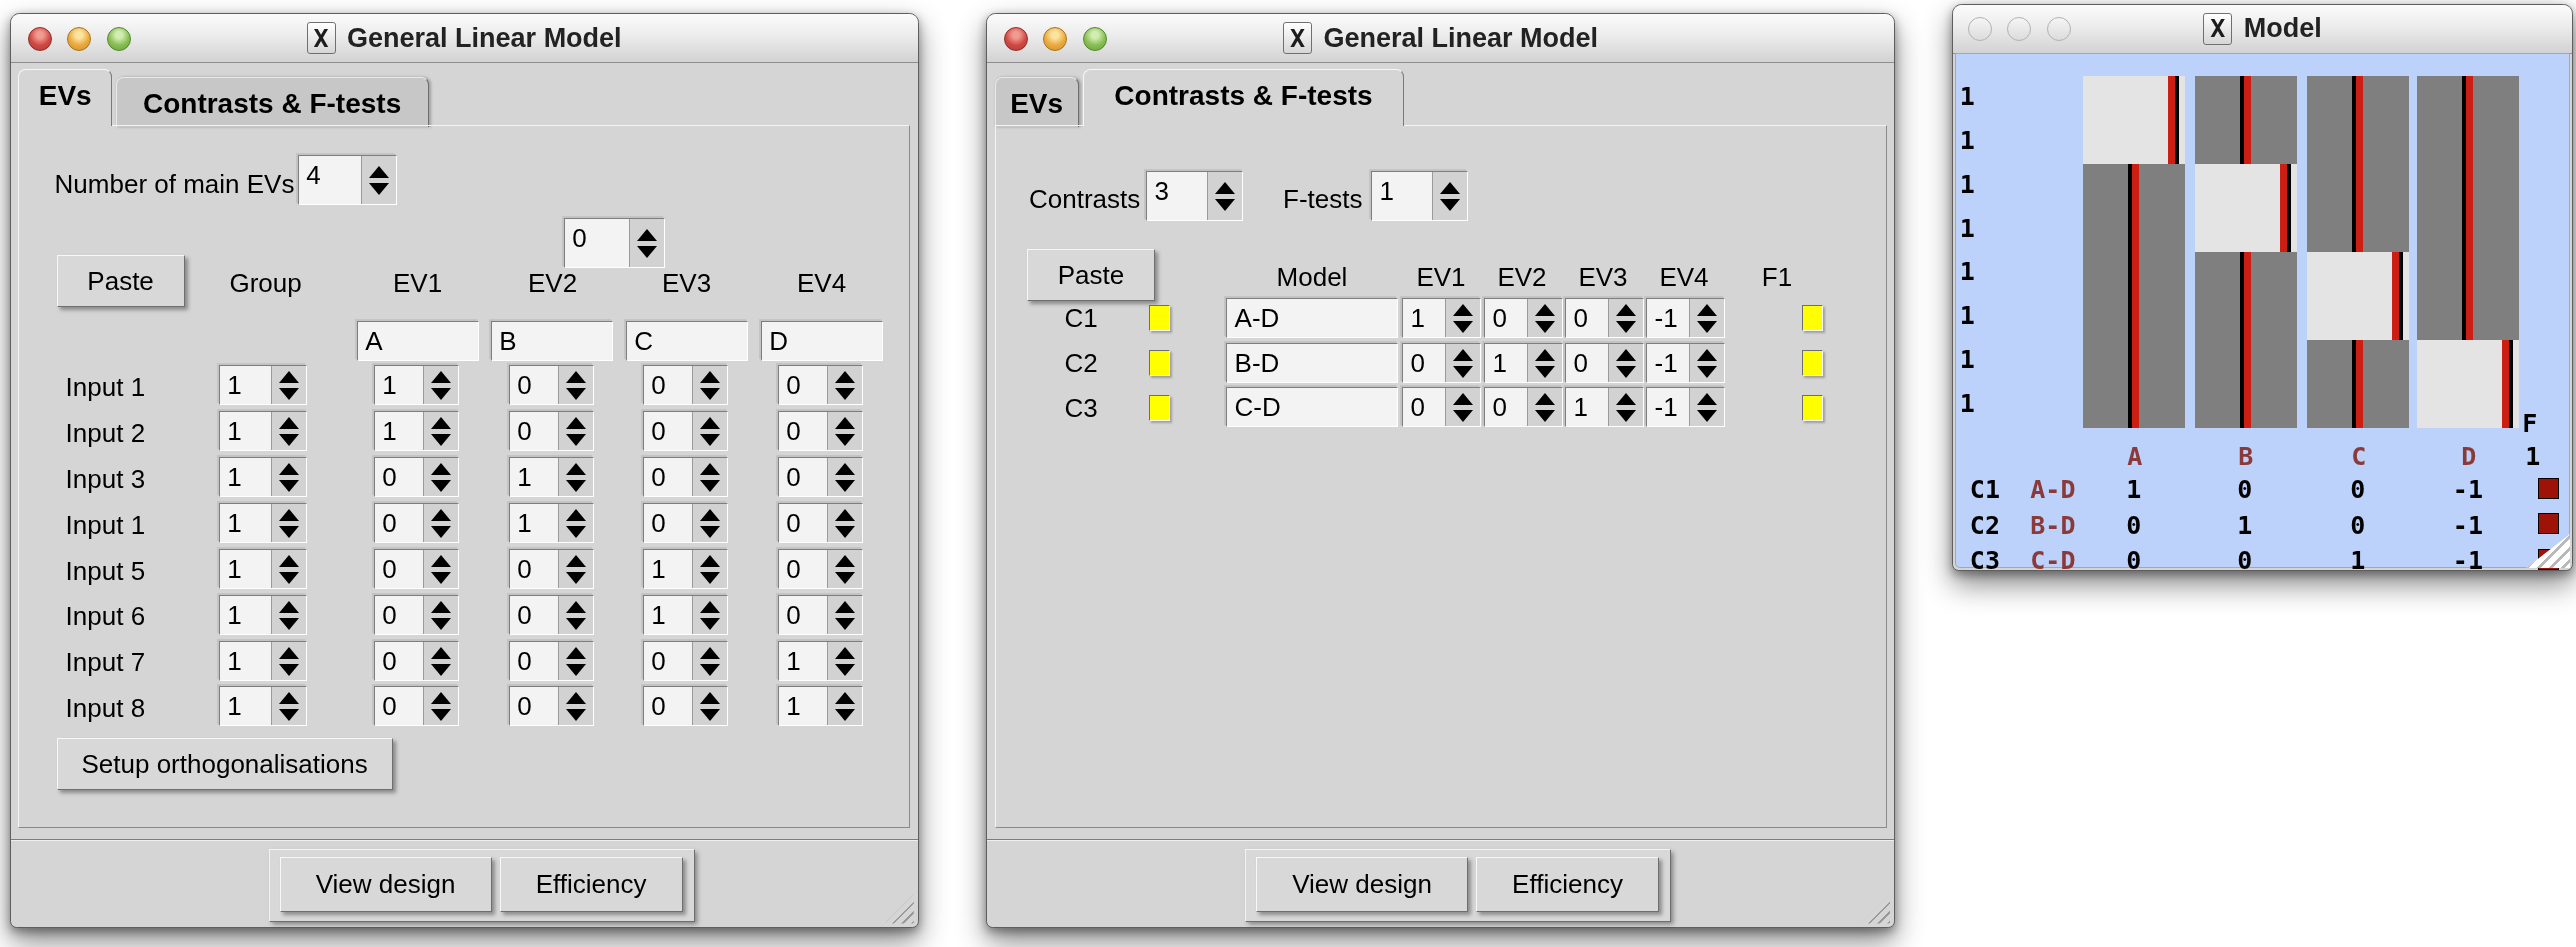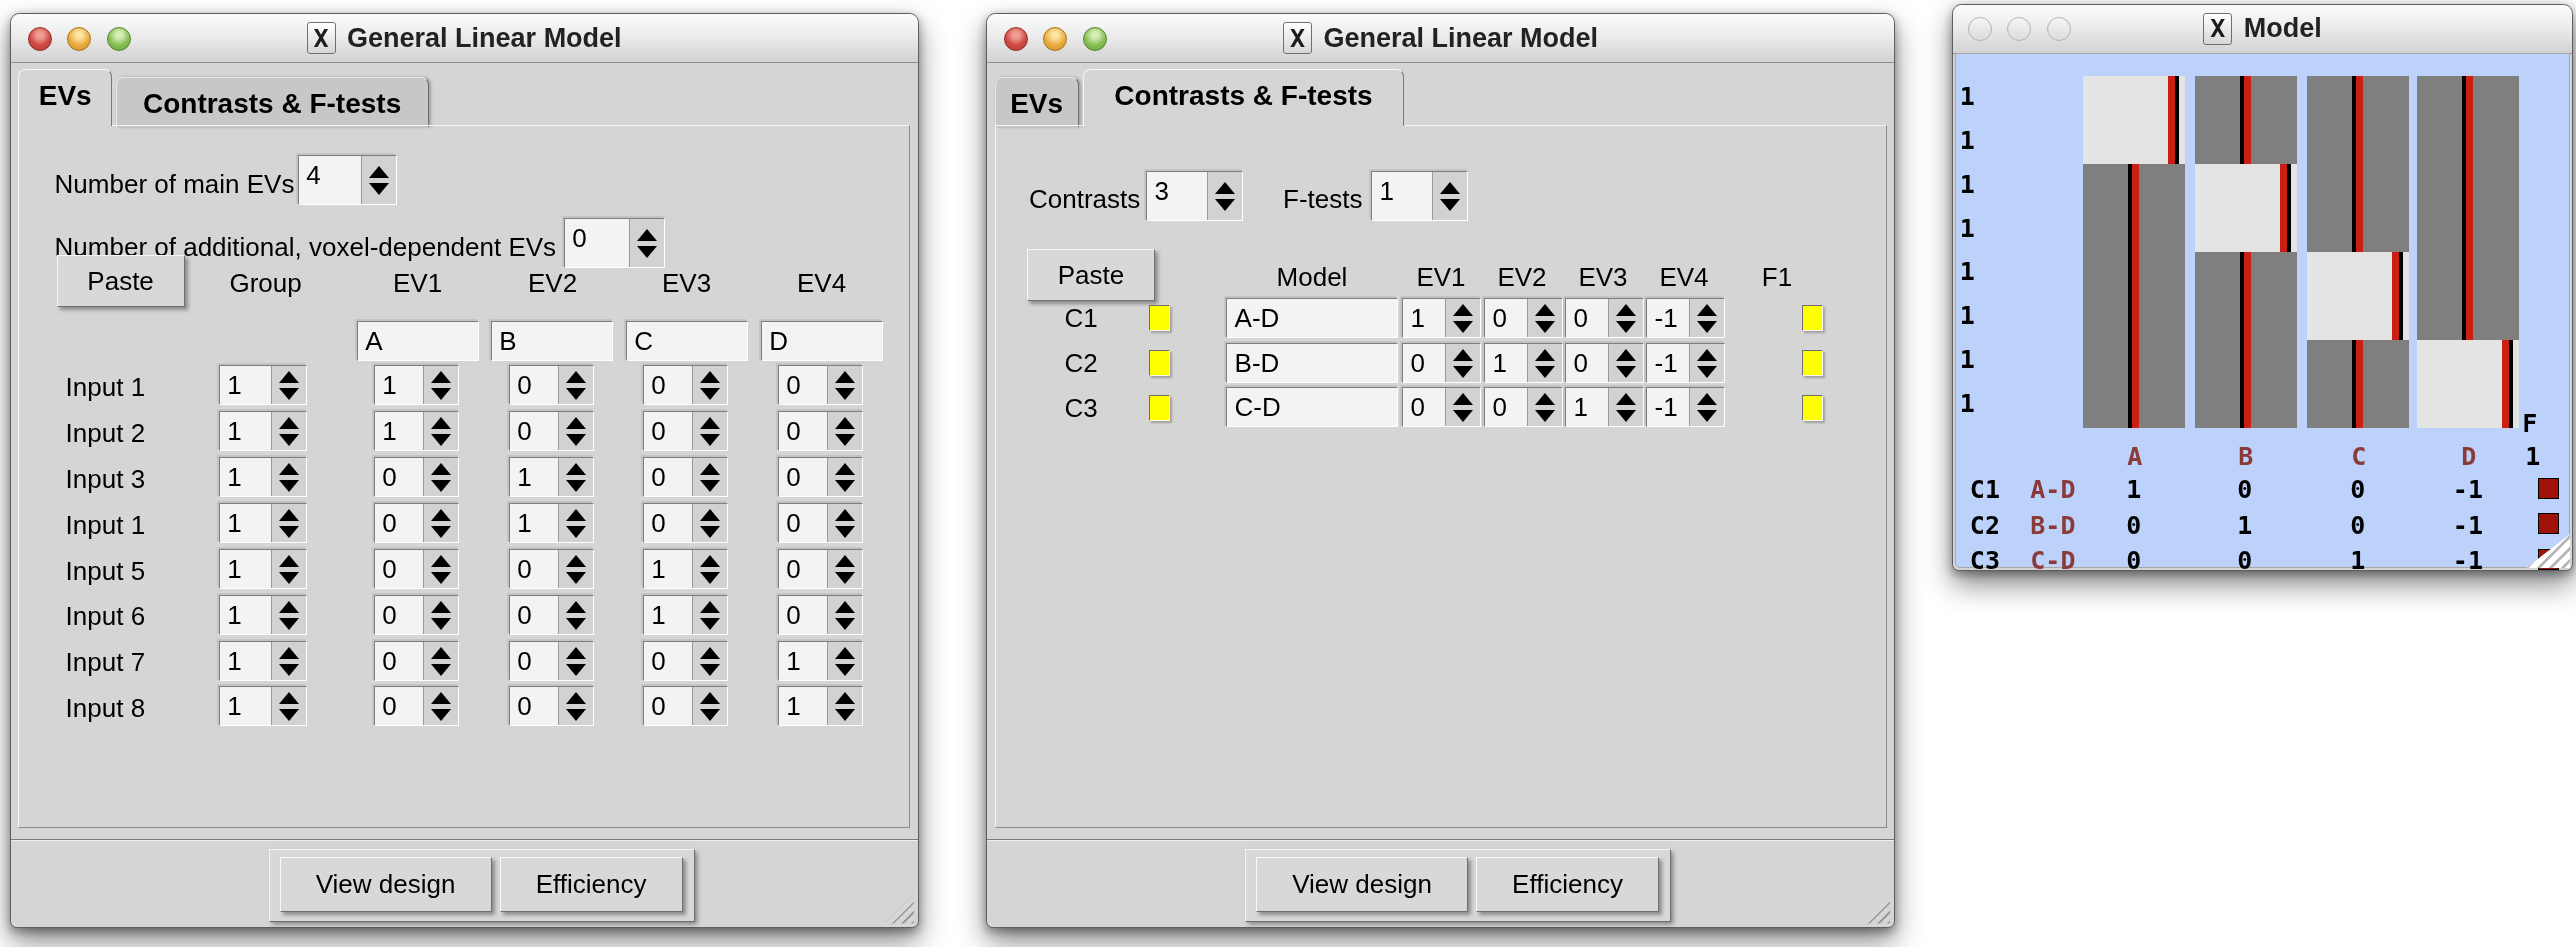--- a/index.html
+++ b/index.html
@@ -86,21 +86,20 @@
   </div>
   <div class="tab active" style="left:7.6px;top:55px;width:94px;height:57px;">
     <span>EVs</span>
   </div>
   <div class="tab inactive" style="left:105px;top:63px;width:313px;height:50px;">
     <span>Contrasts &amp; F-tests</span>
   </div>
   <div class="pageframe" style="left:7.6px;top:111px;width:892px;height:703px;"></div>
 
   <span class="lbl" style="left:44px;top:155px;">Number of main EVs</span>
-  <span class="lbl" style="left:44px;top:218px;">Number of additional, voxel-dependent EVs</span>
 
   <div class="btn3d" style="left:46px;top:241px;width:128px;height:52px;">
     <span>Paste</span>
   </div>
 
   <div id="w1-dyn">
       <div class="spin" style="left: 287px; top: 141px; width: 99px; height: 50px;">
         <div class="val">4</div>
         <div class="btns">
           <div class="arr up"></div>
@@ -406,20 +405,23 @@
       </div>
       <div class="spin" style="left: 767px; top: 672px; width: 85px; height: 40px;">
         <div class="val">1</div>
         <div class="btns">
           <div class="arr up"></div>
           <div class="arr dn"></div>
         </div>
       </div>
     </div>
 
+  <div class="btn3d" style="left:46px;top:724px;width:336px;height:52px;">
+    <span>Setup orthogonalisations</span>
+  </div>
 
   <div class="sep" style="top:825px;"></div>
   <div class="groupframe" style="left:258px;top:835px;width:426px;height:73px;"></div>
   <div class="btn3d" style="left:269px;top:843px;width:212px;height:55px;">
     <span>View design</span>
   </div>
   <div class="btn3d" style="left:489px;top:843px;width:183px;height:55px;">
     <span>Efficiency</span>
   </div>
   <div class="grip"></div>

